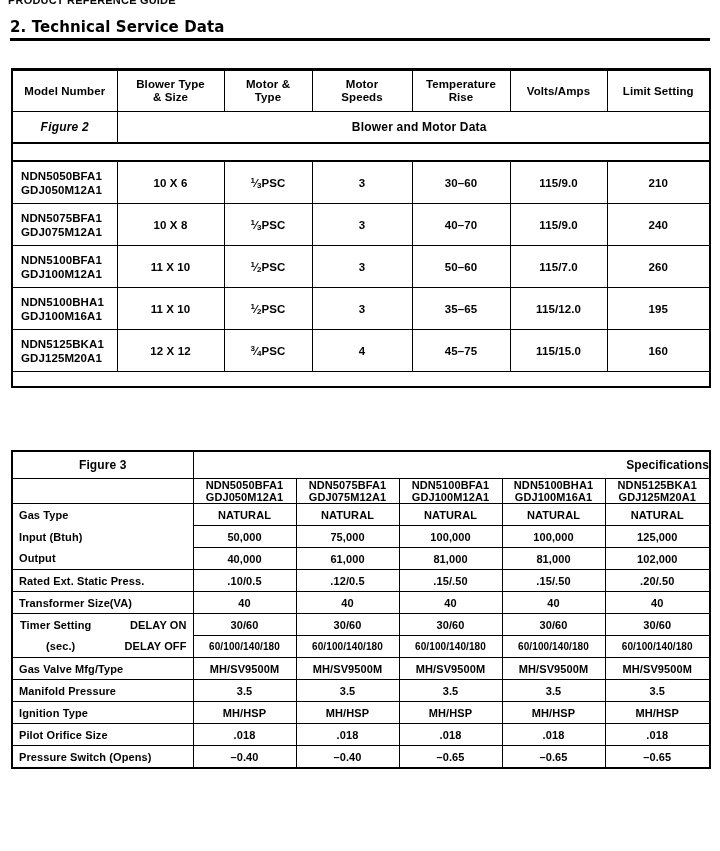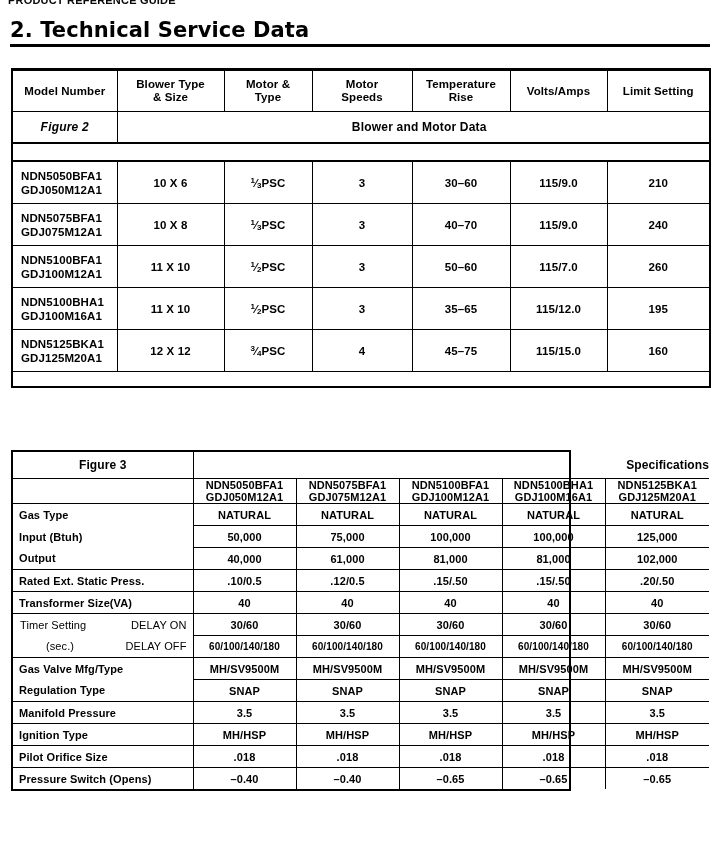--- a/index.html
+++ b/index.html
@@ -36,21 +36,21 @@
     color: #0a0a0a;
     white-space: nowrap;
   }
 
   
   .section-heading {
     position: absolute;
     top: 18px;
     left: 10px;
     width: 700px;
-    font-size: 21px;
+    font-size: 15px;
     font-weight: bold;
     letter-spacing: 0.1px;
     font-family: "DejaVu Sans", sans-serif;
     padding-bottom: 2px;
     border-bottom: 3px solid #000;
     box-sizing: border-box;
     white-space: nowrap;
   }
 
   
@@ -140,21 +140,21 @@
   }
   .frac sub {
     font-size: 8px;
     vertical-align: -1px;
   }
   .frac .slash { font-size: 11px; }
 
   
   #fig3 {
     top: 450px;
-    width: 560px;
+    width: 700px;
   }
   #fig3 .fig-label {
     height: 26px;
     font-size: 12px;
     width: 92px;
   }
   #fig3 .fig-title {
     height: 26px;
     font-size: 12px;
     text-align: right;
@@ -168,21 +168,21 @@
   #fig3 td.rowlabel {
     text-align: left;
     padding-left: 6px;
     font-size: 11px;
     font-weight: bold;
   }
   #fig3 td.rowlabel-split {
     text-align: left;
     padding: 0 6px 0 7px;
     font-size: 11px;
-    font-weight: normal;
+    font-weight: bold;
   }
   #fig3 .split-inner {
     display: flex;
     justify-content: space-between;
     align-items: center;
     width: 100%;
   }
   #fig3 .split-inner .rl { white-space: nowrap; }
   #fig3 .split-inner .rr { white-space: nowrap; }
   #fig3 td.tiny { font-size: 10px; }
@@ -422,28 +422,20 @@
 
       <tr>
         <td class="rowlabel no-left no-bot">Gas Valve Mfg/Type</td>
         <td>MH/SV9500M</td>
         <td>MH/SV9500M</td>
         <td>MH/SV9500M</td>
         <td>MH/SV9500M</td>
         <td class="no-right">MH/SV9500M</td>
       </tr>
 
-      <tr>
-        <td class="rowlabel no-left no-top">Regulation Type</td>
-        <td>SNAP</td>
-        <td>SNAP</td>
-        <td>SNAP</td>
-        <td>SNAP</td>
-        <td class="no-right">SNAP</td>
-      </tr>
 
       <tr>
         <td class="rowlabel no-left no-bot">Manifold Pressure</td>
         <td>3.5</td>
         <td>3.5</td>
         <td>3.5</td>
         <td>3.5</td>
         <td class="no-right">3.5</td>
       </tr>
 

